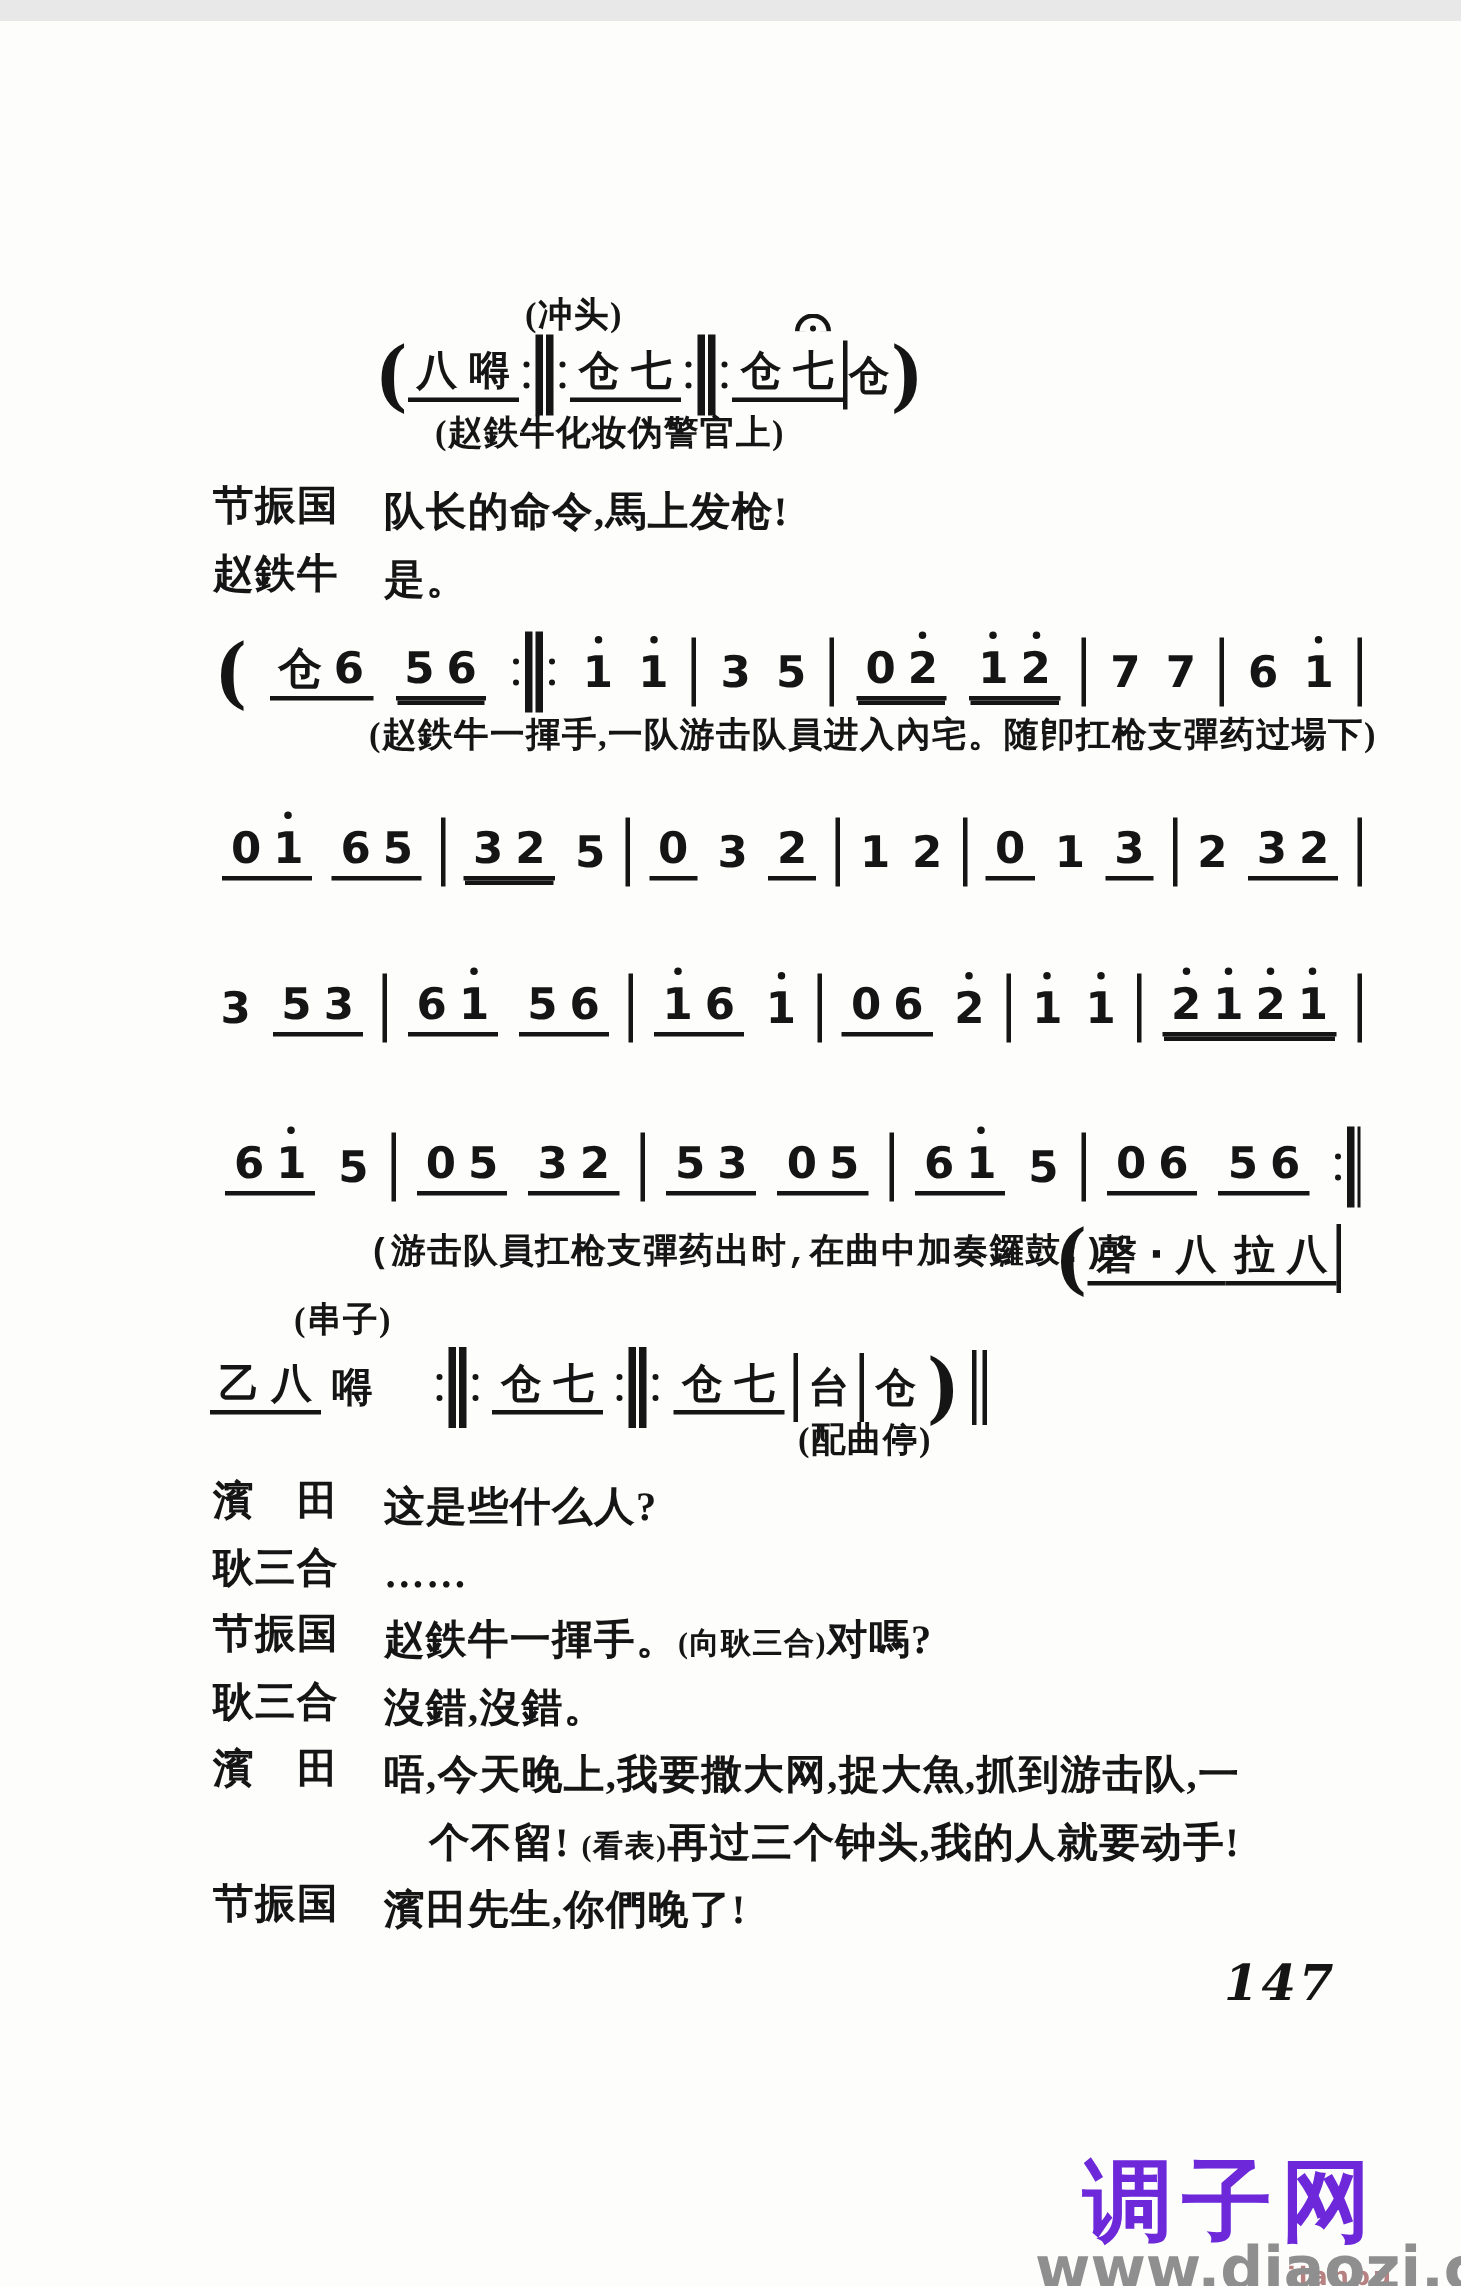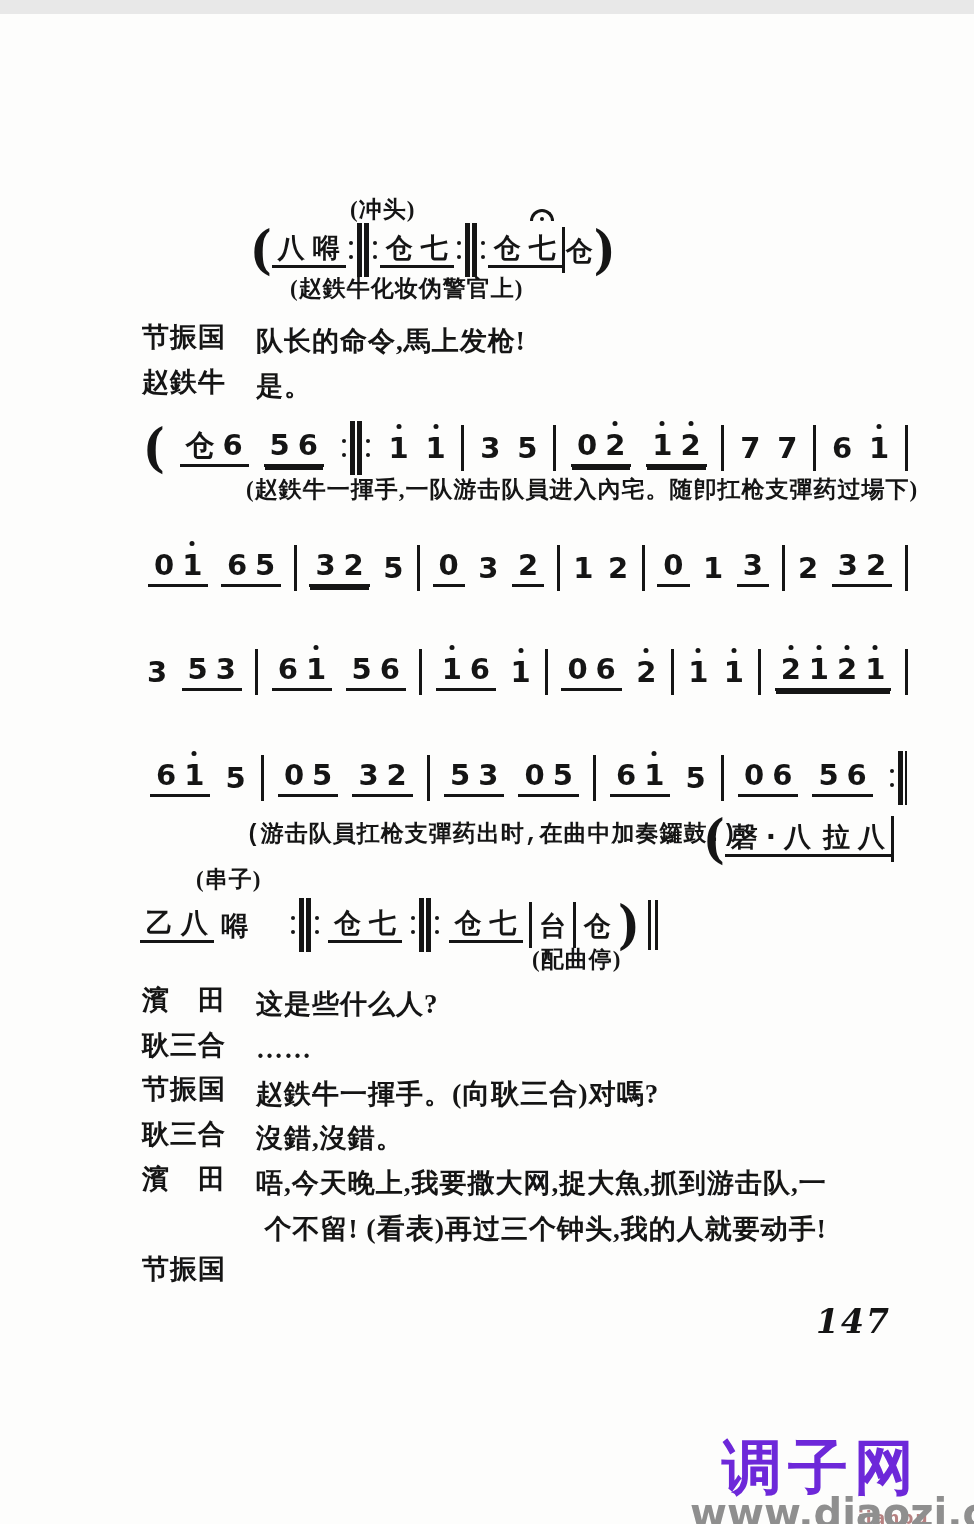--- a/index.html
+++ b/index.html
@@ -6,21 +6,21 @@
   .page{position:relative;width:974px;height:1524px;background:#fdfdfc;margin:14px auto;
         overflow:hidden;color:#151515;font-family:"Liberation Serif",serif;}
   
   .sdir{position:absolute;font:bold 23px "Liberation Serif",serif;letter-spacing:1px;white-space:nowrap;}
   
   .dlg{position:absolute;left:140px;display:flex;align-items:flex-start;text-align:right;}
   .dname{display:inline-block;width:86px;font:bold 27px "DejaVu Sans",sans-serif;
          letter-spacing:1px;flex:none;}
   .dtext{display:inline-block;margin-left:30px;font:bold 27px "Liberation Serif",serif;
          letter-spacing:1px;line-height:45px;}
-  .aside{font-size:28px;}
+  .aside{font-size:20px;}
   
   .mline{position:absolute;display:flex;align-items:center;justify-content:space-between;}
   .nt{position:relative;display:inline-block;font:bold 29px "DejaVu Sans",sans-serif;
       line-height:1;padding:1px 1px;}
   .perc .nt{font-size:27px;}
   .grp{display:inline-flex;align-items:flex-end;border-bottom:3px solid #151515;
        padding:0 2px 3px;position:relative;}
   .grp .nt{margin:0 3px;}
   .grp.u2::after{content:"";position:absolute;left:1px;right:1px;bottom:-6px;height:3px;background:#151515;}
   .od{position:absolute;top:-9px;left:50%;transform:translateX(-50%);
@@ -369,20 +369,21 @@
   </div>
   <div class="dlg" style="top:1147px;">
     <span class="dname">濱　田</span>
     <span class="dtext">
       <div>唔,今天晚上,我要撒大网,捉大魚,抓到游击队,一</div>
       <div><span>个不留! </span><span class="aside">(看表)</span><span>再过三个钟头,我的人就要动手!</span></div>
     </span>
   </div>
   <div class="dlg" style="top:1237px;">
     <span class="dname">节振国</span>
+    <span class="dtext">濱田先生,你們晚了!</span>
   </div>
 
   <div class="pageno">147</div>
   <div class="wm-faint">jianpu</div>
   <div class="wm-name">调子网</div>
   <div class="wm-url">www.diaozi.com</div>
 
 </div>
 
 </body></html>

